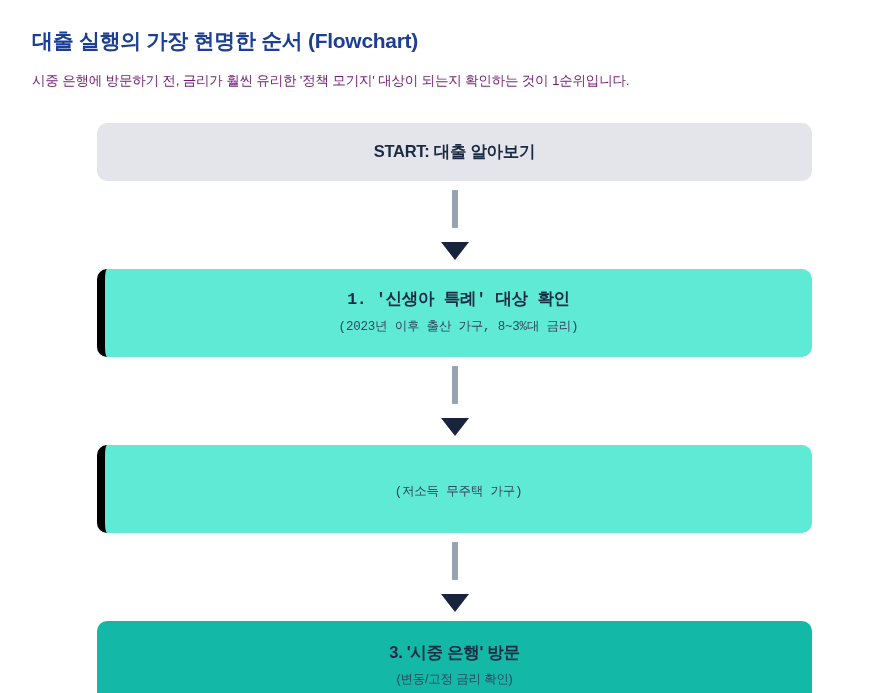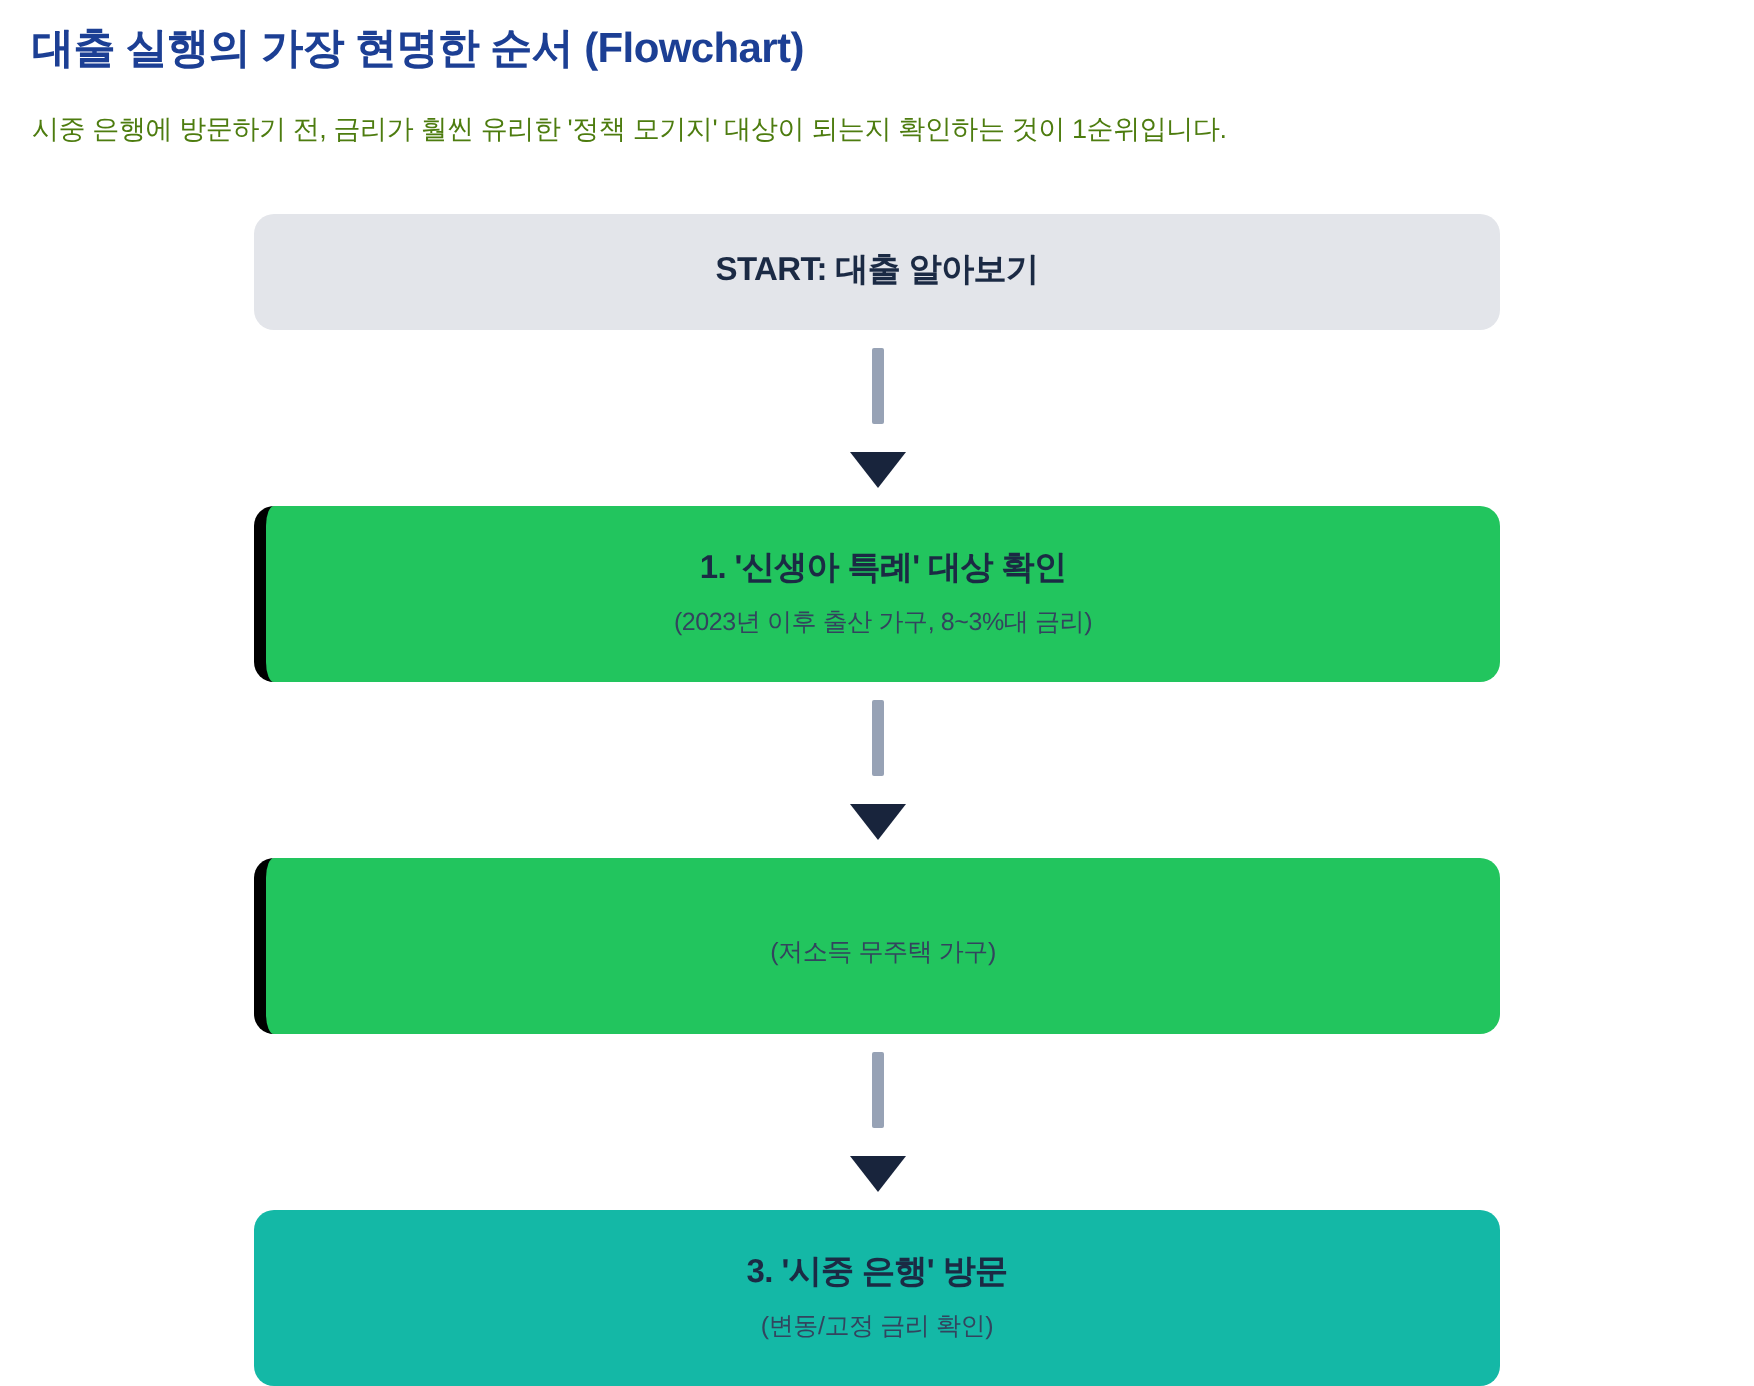--- a/index.html
+++ b/index.html
@@ -14,79 +14,80 @@
     font-family: "Liberation Sans", "DejaVu Sans", sans-serif;
     color: #1b2a44;
     overflow: hidden;
     position: relative;
   }
 
   .page {
     width: 877px;
     height: 693px;
     box-sizing: border-box;
-    padding: 0;
+    padding: 16px;
     position: relative;
   }
 
   
   .header {
     padding: 11px 16px 0 16px;
   }
   .page-title {
     font-size: 21px;
     font-weight: bold;
     color: #1c3f94;
     letter-spacing: -0.3px;
     line-height: 1.3;
     margin: 0;
     white-space: nowrap;
   }
   .page-subtitle {
     font-size: 13.5px;
     font-weight: normal;
-    color: #4d7c0f;
+    color: #701a75;
     line-height: 1.5;
     margin: 17px 0 0 0;
     letter-spacing: -0.2px;
     white-space: nowrap;
   }
 
   
   .flow {
     margin-top: 31px;
     width: 877px;
     display: flex;
     flex-direction: column;
     align-items: center;
   }
 
   .node {
-    width: 623px;
+    width: 715px;
     box-sizing: border-box;
     border-radius: 10px;
     display: flex;
     flex-direction: column;
     align-items: center;
     justify-content: center;
     text-align: center;
   }
 
   .node-start {
     background: #e3e5ea;
     height: 58px;
   }
   .node-end {
     background: #14b8a6;
     height: 88px;
   }
   .node-highlight {
-    background: #22c55e;
-    border-left: 6px solid #000000;
+    background: #5eead4;
+    border-left: 8px solid #000000;
     height: 88px;
+    font-family: Liberation Mono, monospace;
   }
 
   .node-title {
     font-size: 16.5px;
     font-weight: bold;
     color: #1b2a44;
     letter-spacing: -0.3px;
     line-height: 1.35;
   }
   .node-sub {

